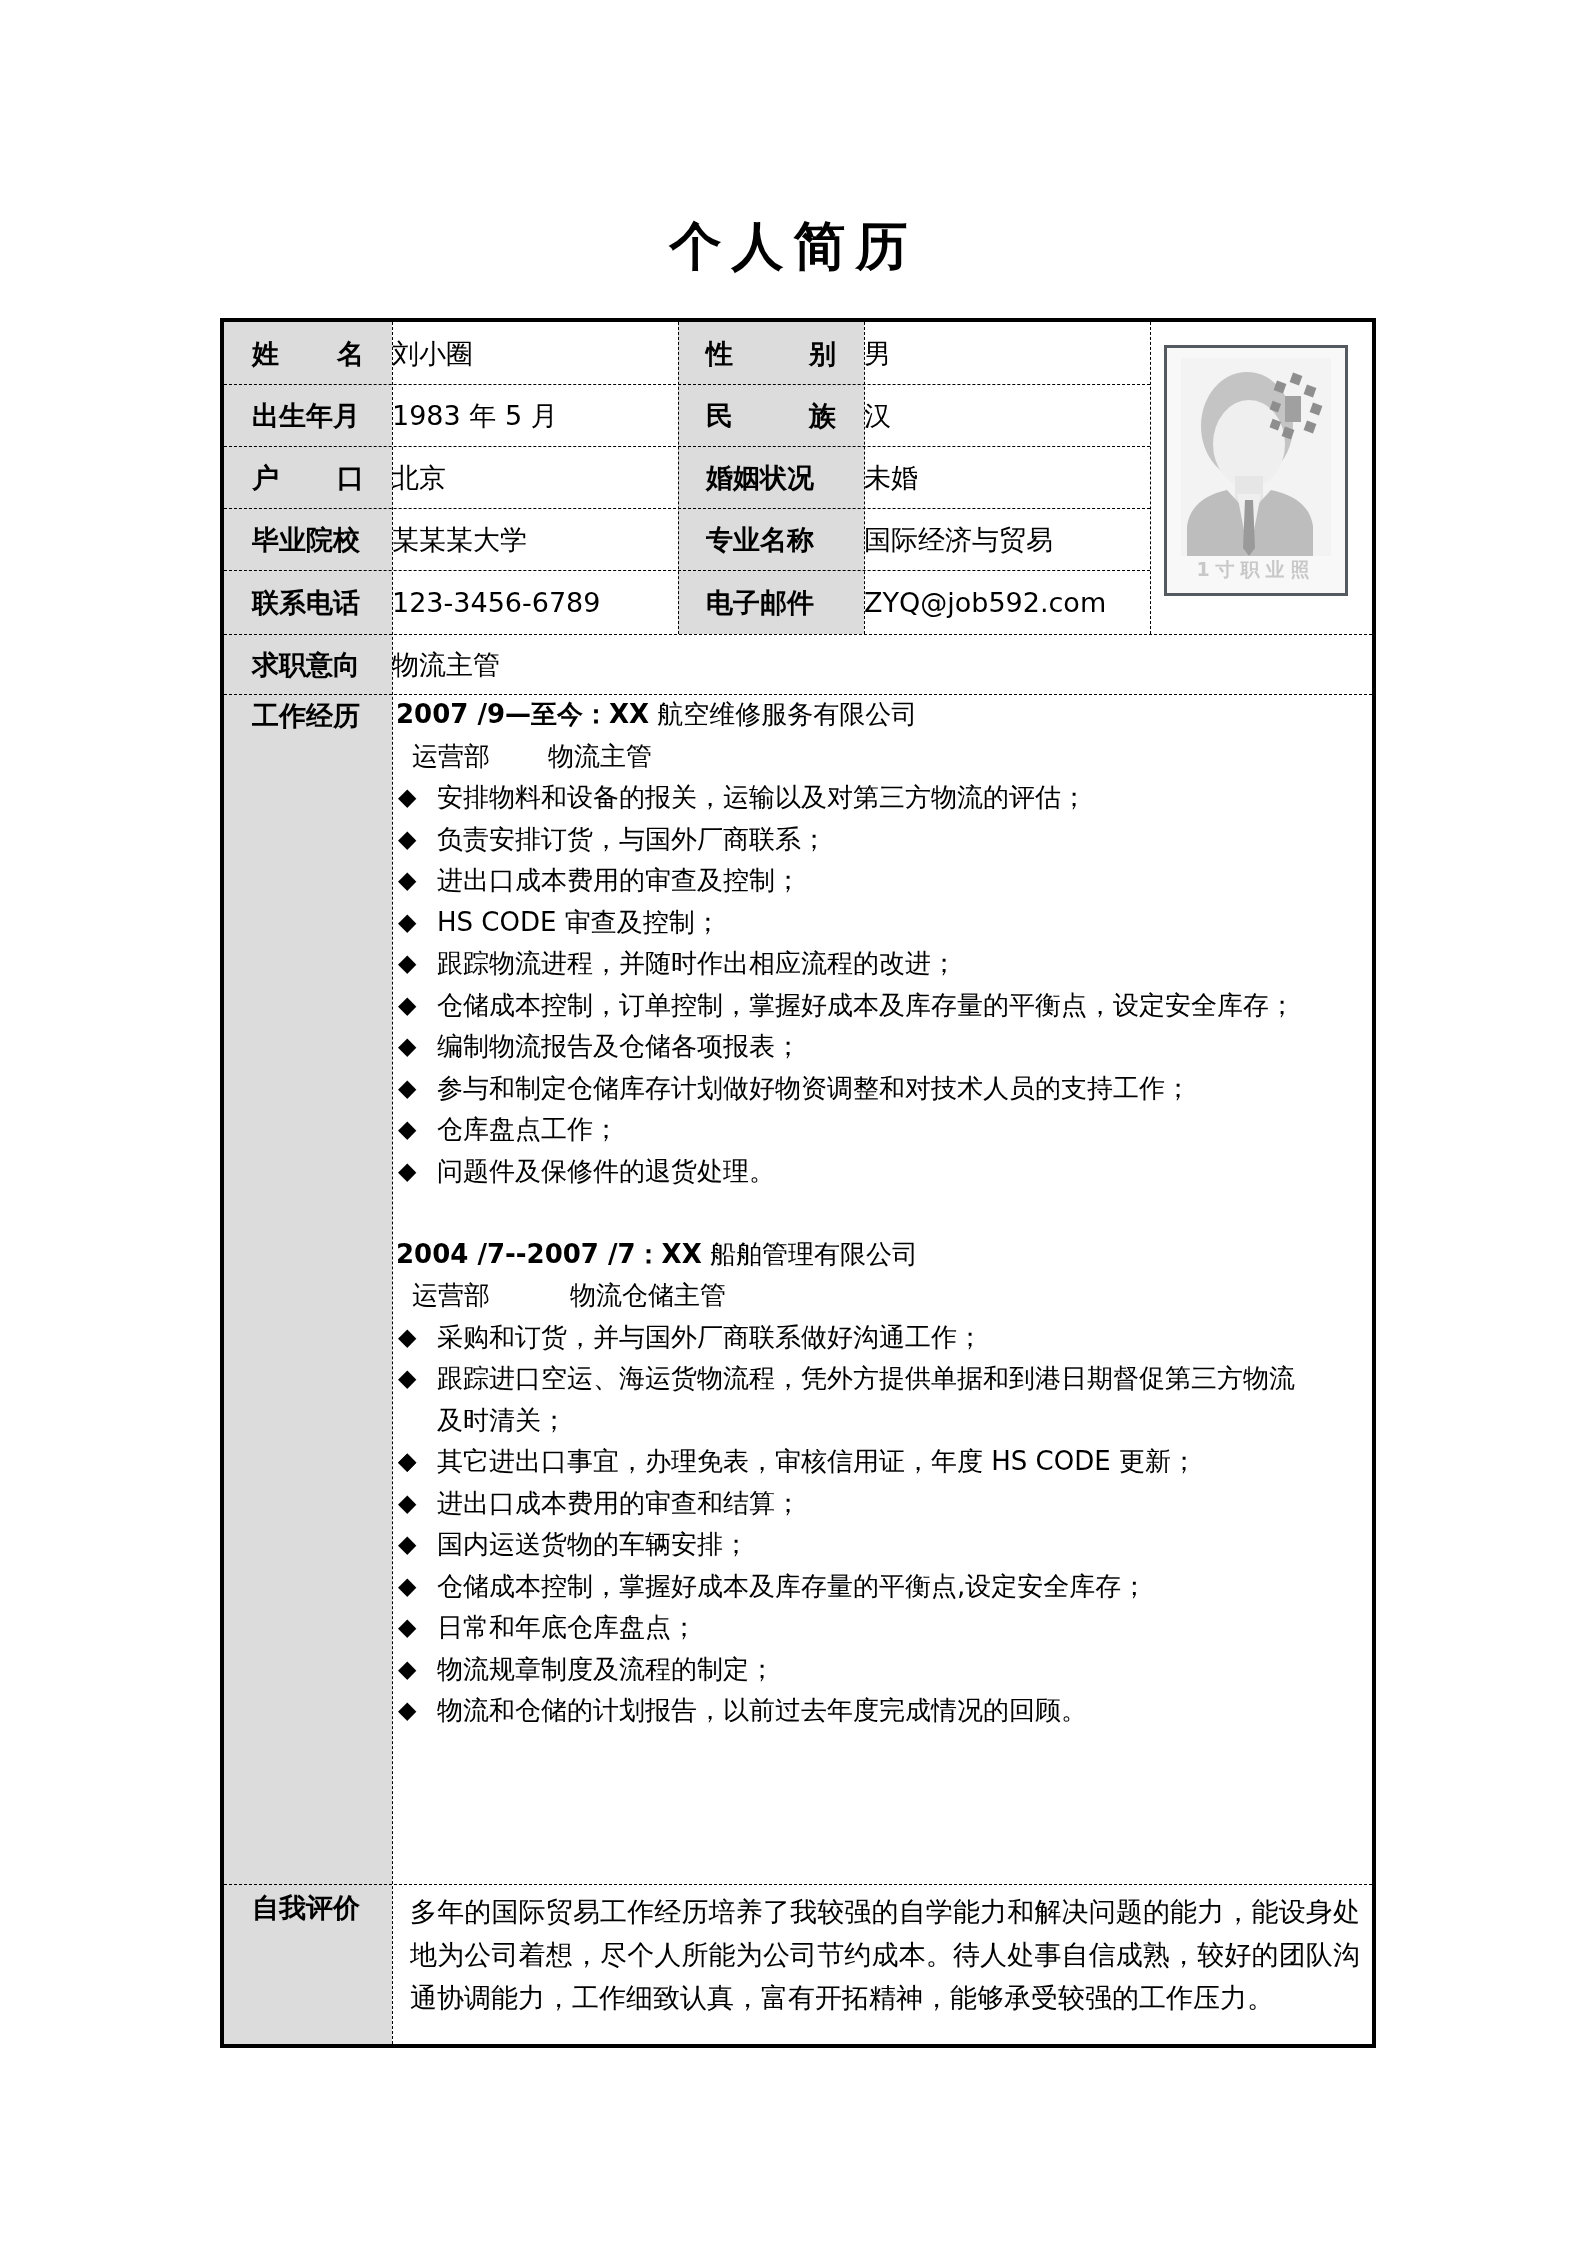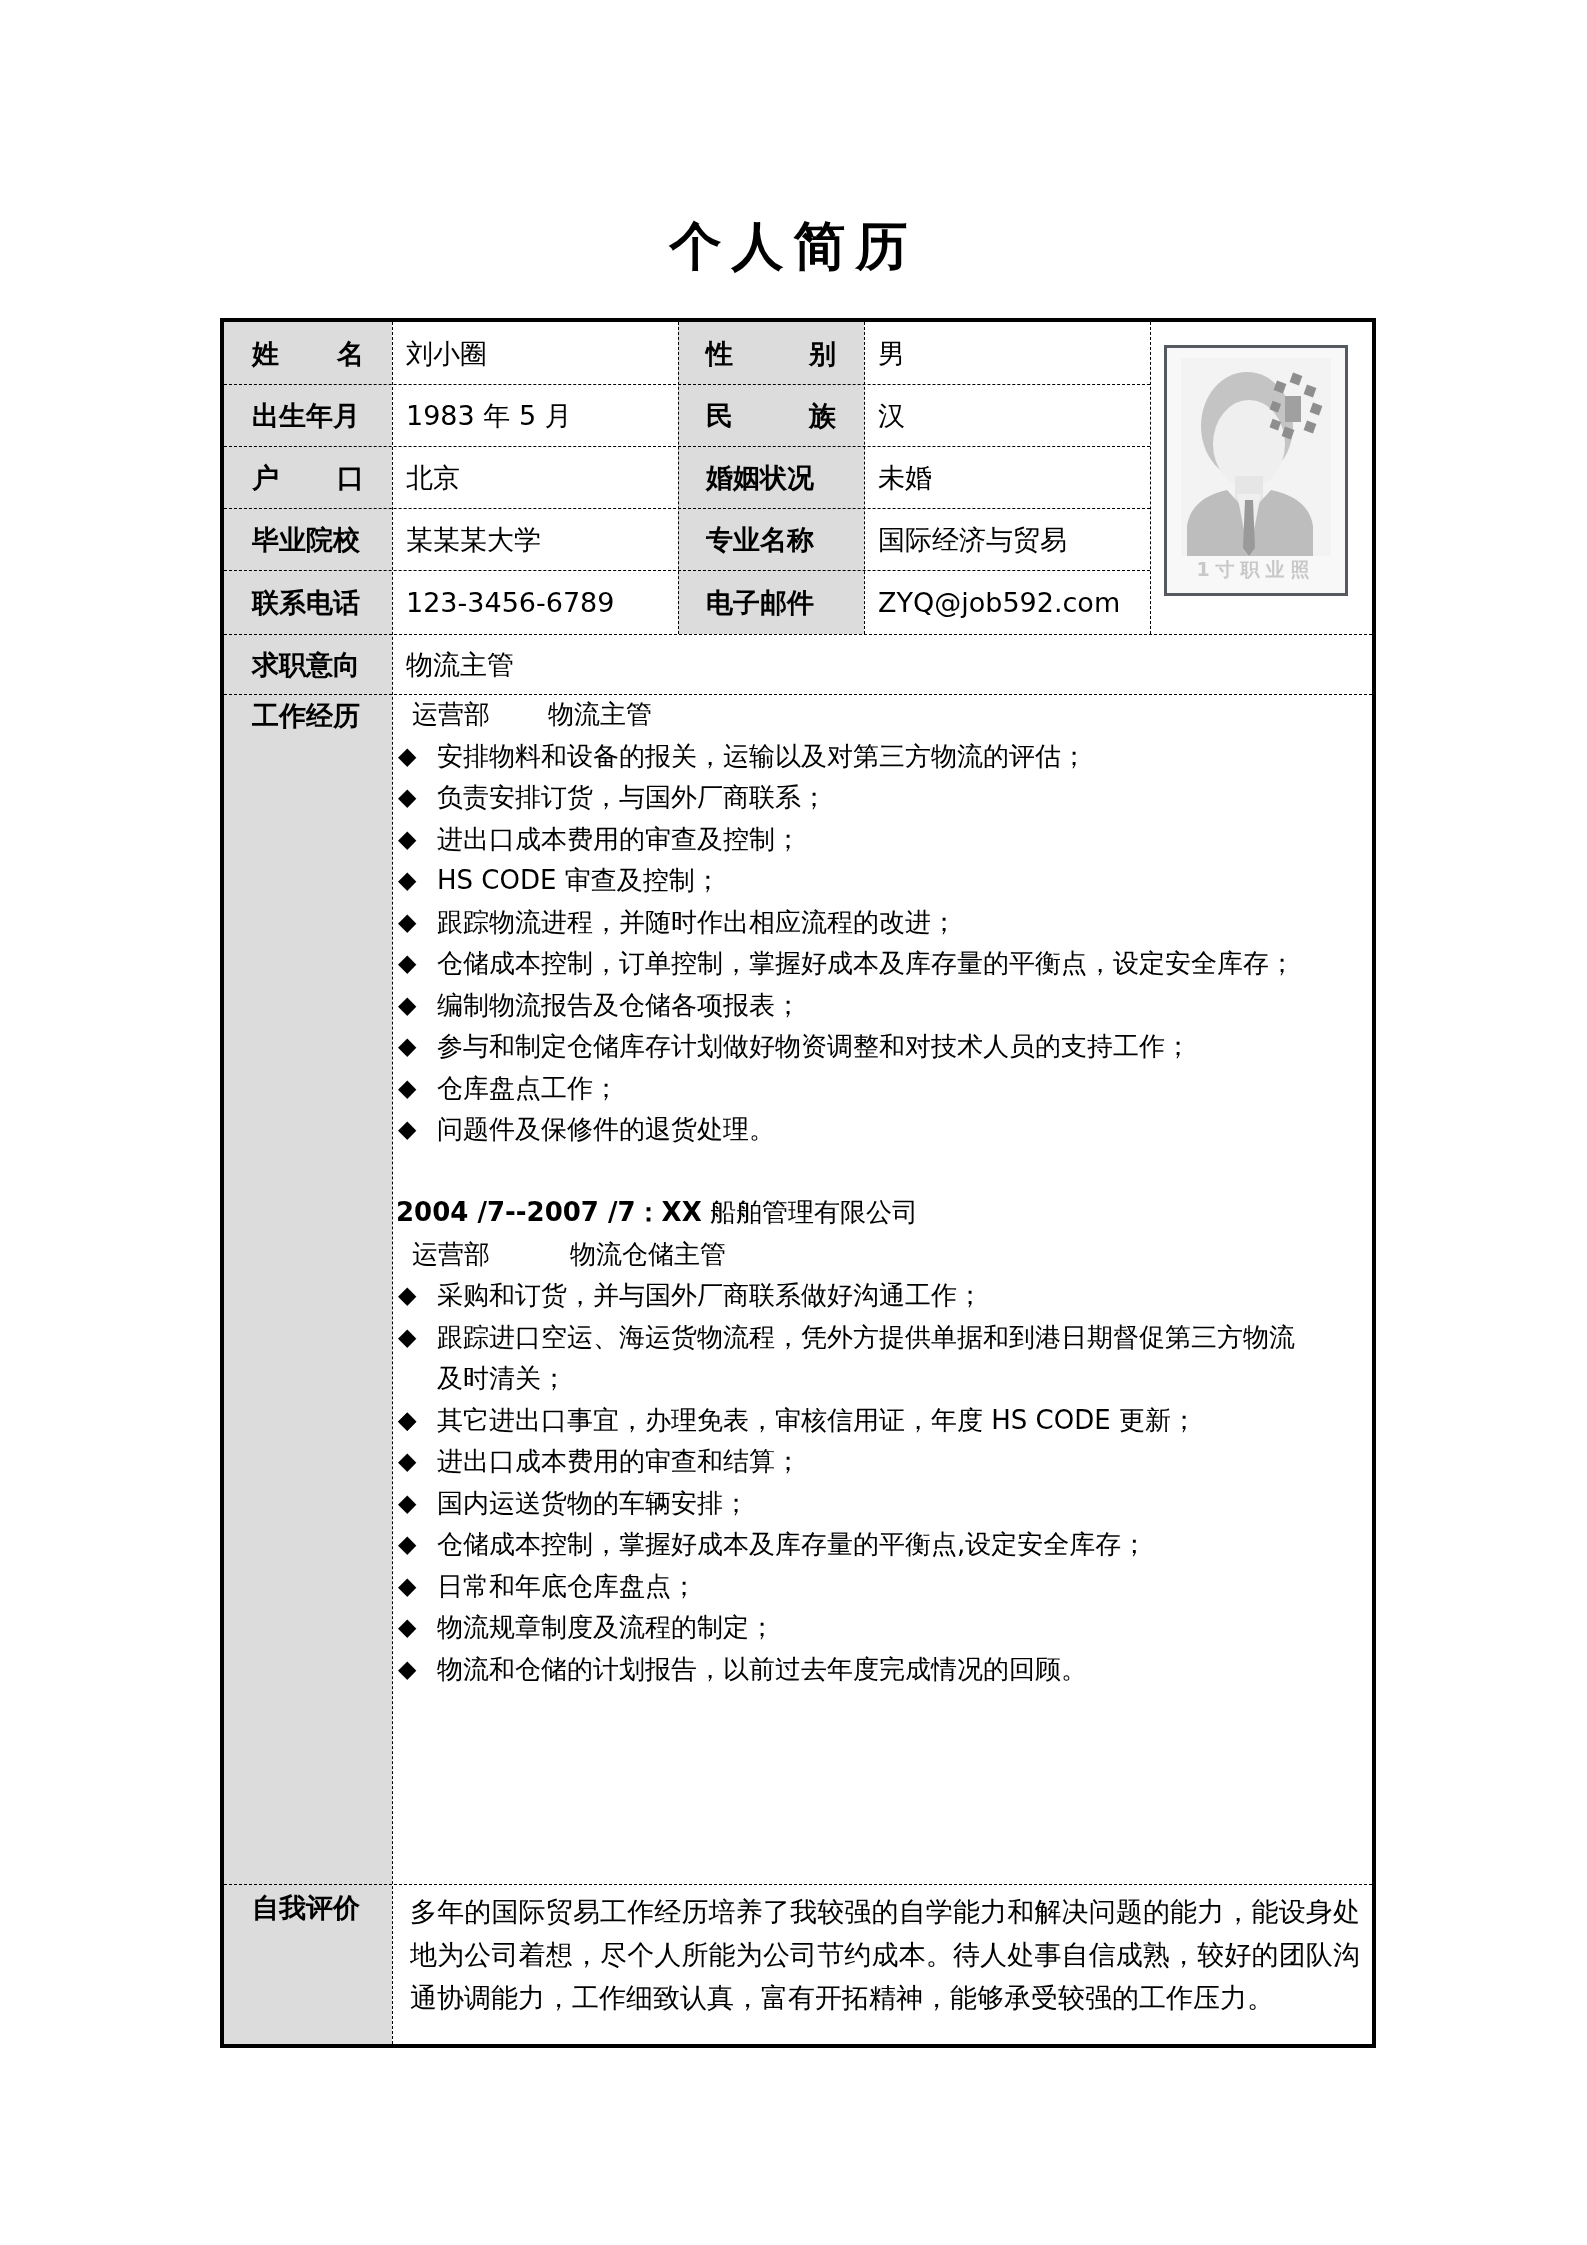--- a/index.html
+++ b/index.html
@@ -8,21 +8,21 @@
   .title { position: absolute; left: 0; width: 1587px; top: 212px; text-align: center;
            font-family: "DejaVu Serif", "Liberation Serif", serif; font-weight: bold;
            font-size: 52px; letter-spacing: 10px; }
   .sheet { position: absolute; left: 220px; top: 318px; width: 1148px; height: 1722px;
            border: 4px solid #000; background: #fff; }
   .cell { position: absolute; box-sizing: border-box; font-size: 27px; line-height: 1;
           display: flex; align-items: center; }
   .lab { background: #dcdcdc; font-weight: bold; font-family: "DejaVu Serif", "Liberation Serif", serif;
          padding-left: 28px; }
   .lab.spread { justify-content: space-between; padding-right: 28px; }
-  .val { padding-left: 14px; font-family: "DejaVu Sans", "Liberation Sans", sans-serif; font-weight: normal; }
+  .val { font-family: "DejaVu Sans", "Liberation Sans", sans-serif; font-weight: normal; }
   .hl { position: absolute; height: 0; border-top: 1.5px dashed #000; }
   .vl { position: absolute; width: 0; border-left: 1.5px dashed #000; }
   .top { align-items: flex-start; }
   .work { position: absolute; left: 172px; top: 372px; width: 960px; font-size: 26px; line-height: 41.5px; }
   .work .head { font-weight: bold; }
   .work .head .cn { font-weight: normal; }
   .work .sub { white-space: pre; margin-left: 16px; }
   .work .bullet { position: relative; padding-left: 41px; }
   .work .bullet .dm { position: absolute; left: 2px; top: 0; font-size: 24px; }
   .work .gap { height: 41.5px; }
@@ -101,20 +101,21 @@
     <div class="photo-caption">1寸职业照</div>
   </div>
 
   <div class="cell lab" style="left:0;top:312px;width:168px;height:60px;">求职意向</div>
   <div class="cell val" style="left:168px;top:312px;width:980px;height:60px;">物流主管</div>
 
   <div class="cell lab top" style="left:0;top:372px;width:168px;height:1190px;padding-top:8px;text-align:center;">工作经历</div>
 
   <div class="work">
 
+    <div class="head"><span>2007 /9—至今：XX</span><span class="cn"> 航空维修服务有限公司</span></div>
     <div class="sub"><span>运营部</span><span style="display:inline-block;width:58px;"></span><span>物流主管</span></div>
     <div class="bullet"><span class="dm">◆</span><span>安排物料和设备的报关，运输以及对第三方物流的评估；</span></div>
     <div class="bullet"><span class="dm">◆</span><span>负责安排订货，与国外厂商联系；</span></div>
     <div class="bullet"><span class="dm">◆</span><span>进出口成本费用的审查及控制；</span></div>
     <div class="bullet"><span class="dm">◆</span><span>HS CODE 审查及控制；</span></div>
     <div class="bullet"><span class="dm">◆</span><span>跟踪物流进程，并随时作出相应流程的改进；</span></div>
     <div class="bullet" style="width:880px;"><span class="dm">◆</span><span>仓储成本控制，订单控制，掌握好成本及库存量的平衡点，设定安全库存；</span></div>
     <div class="bullet"><span class="dm">◆</span><span>编制物流报告及仓储各项报表；</span></div>
     <div class="bullet"><span class="dm">◆</span><span>参与和制定仓储库存计划做好物资调整和对技术人员的支持工作；</span></div>
     <div class="bullet"><span class="dm">◆</span><span>仓库盘点工作；</span></div>

